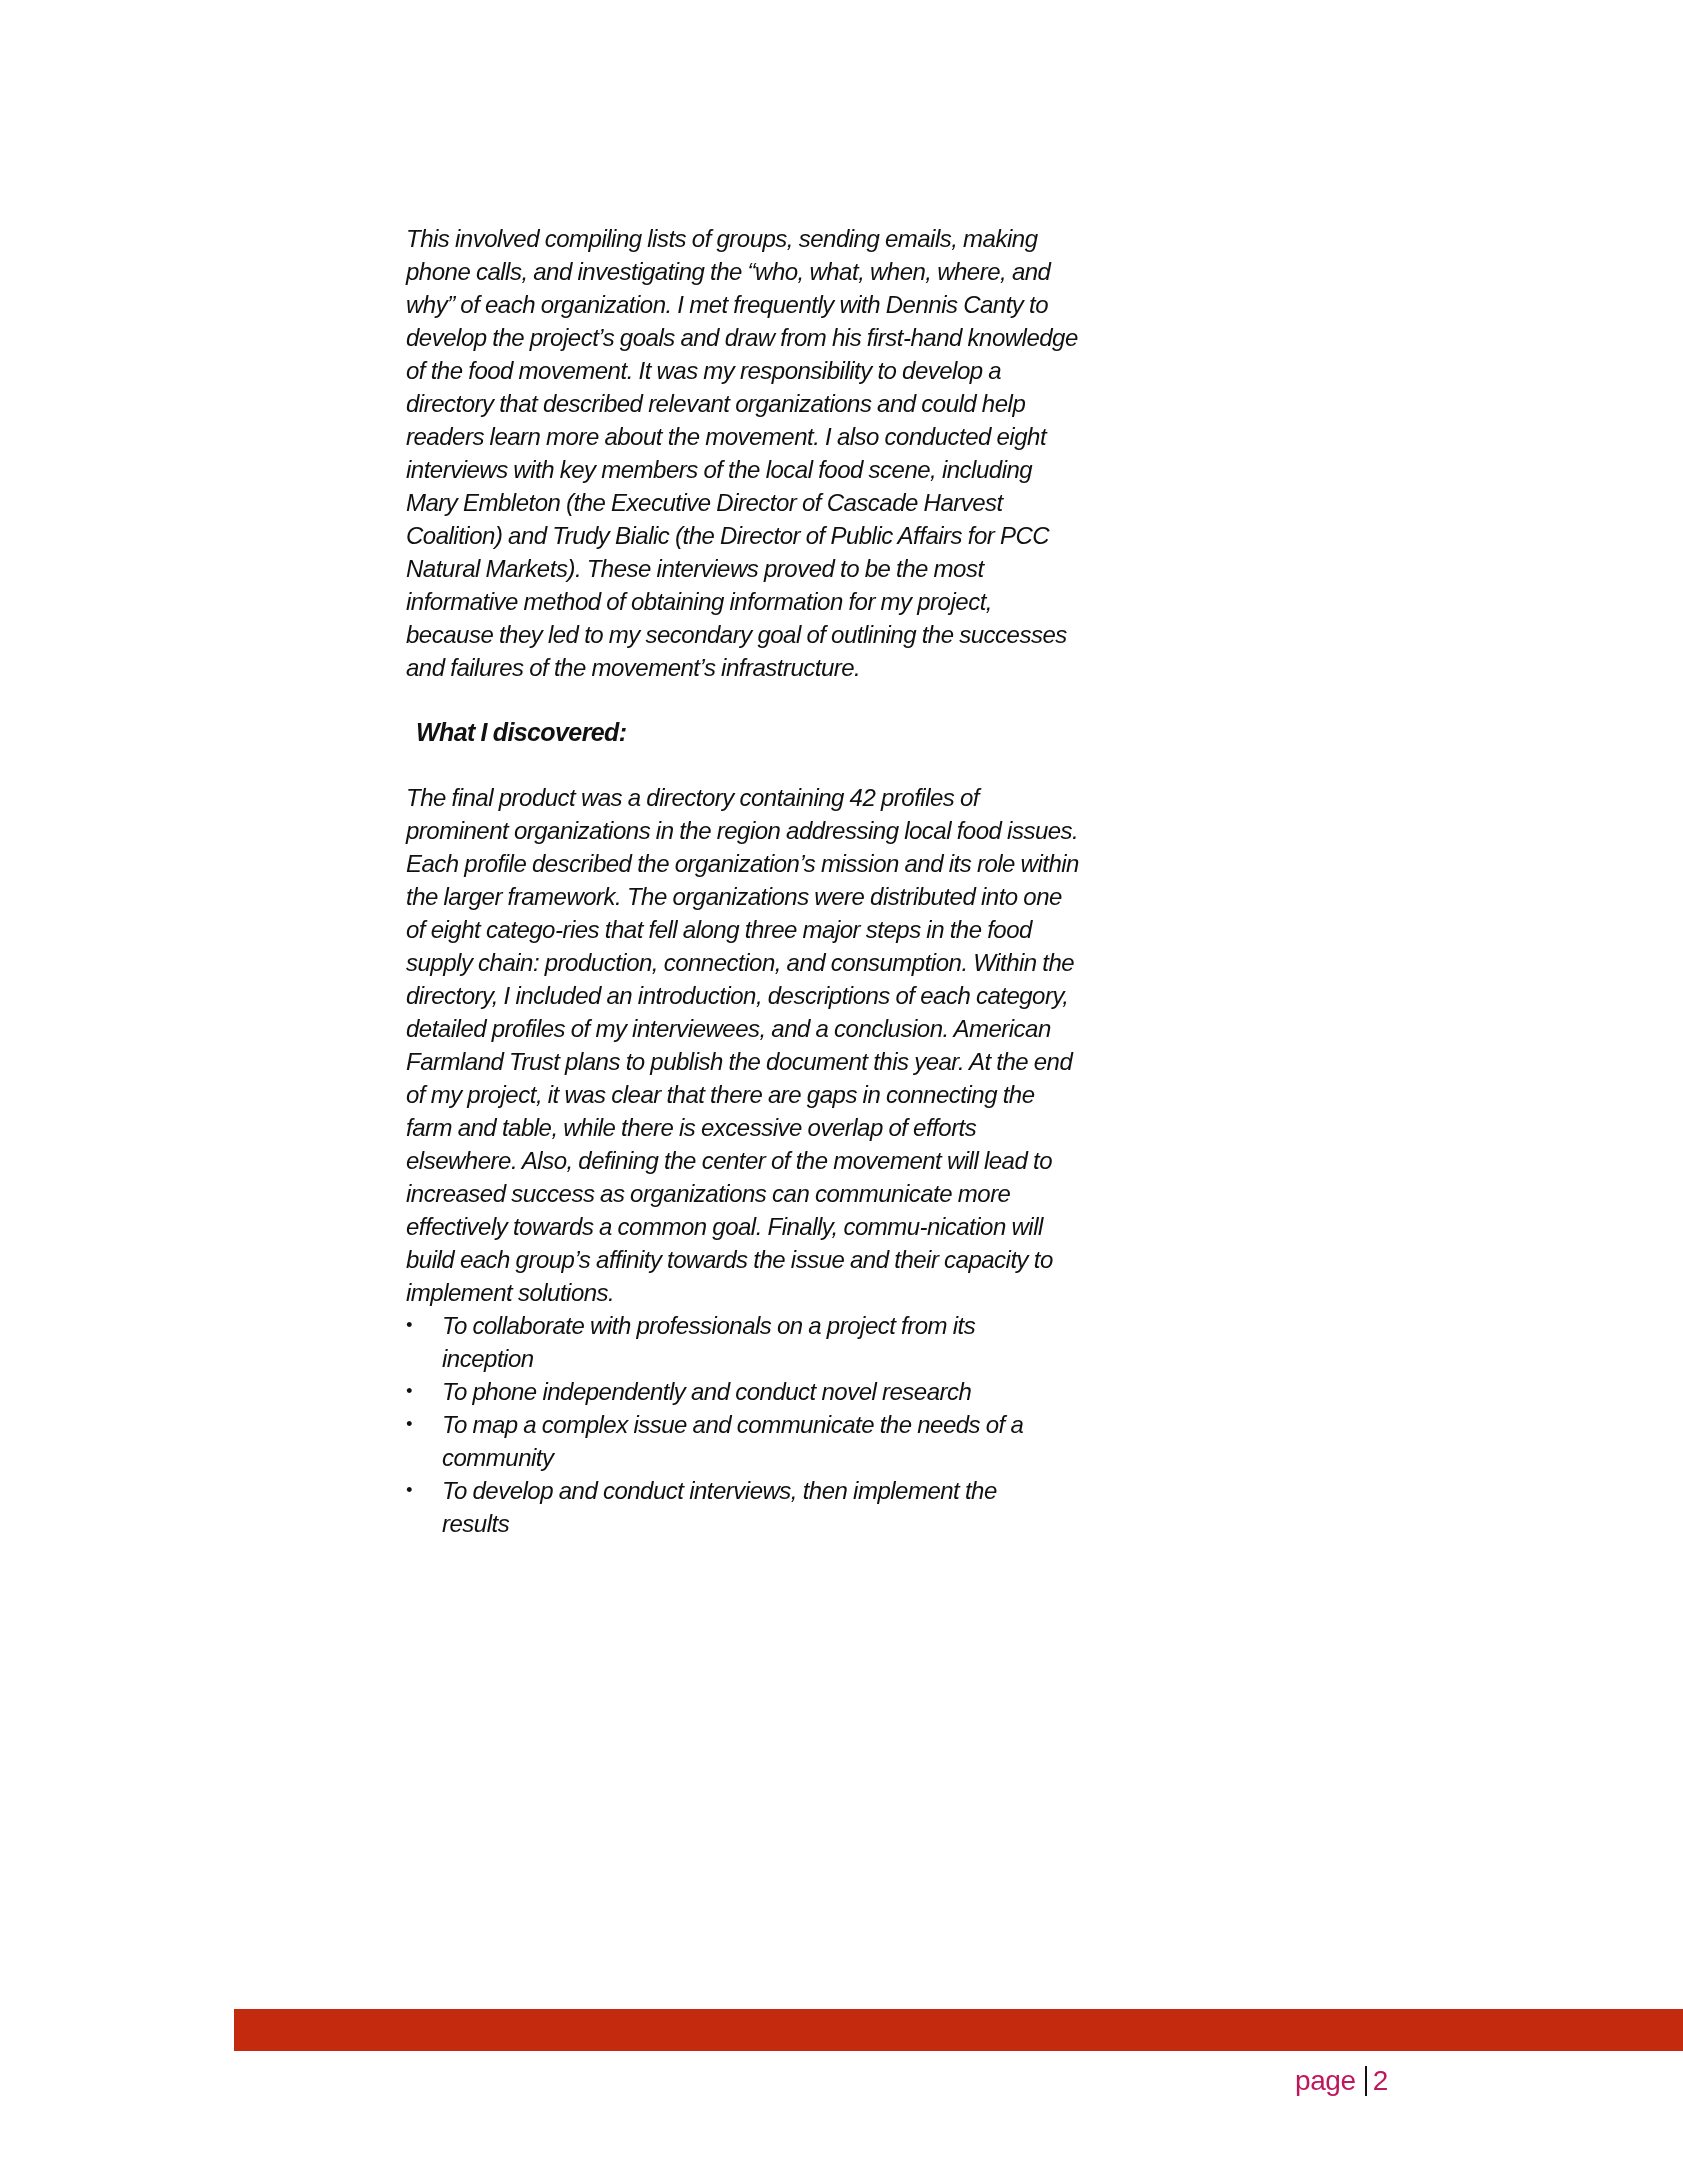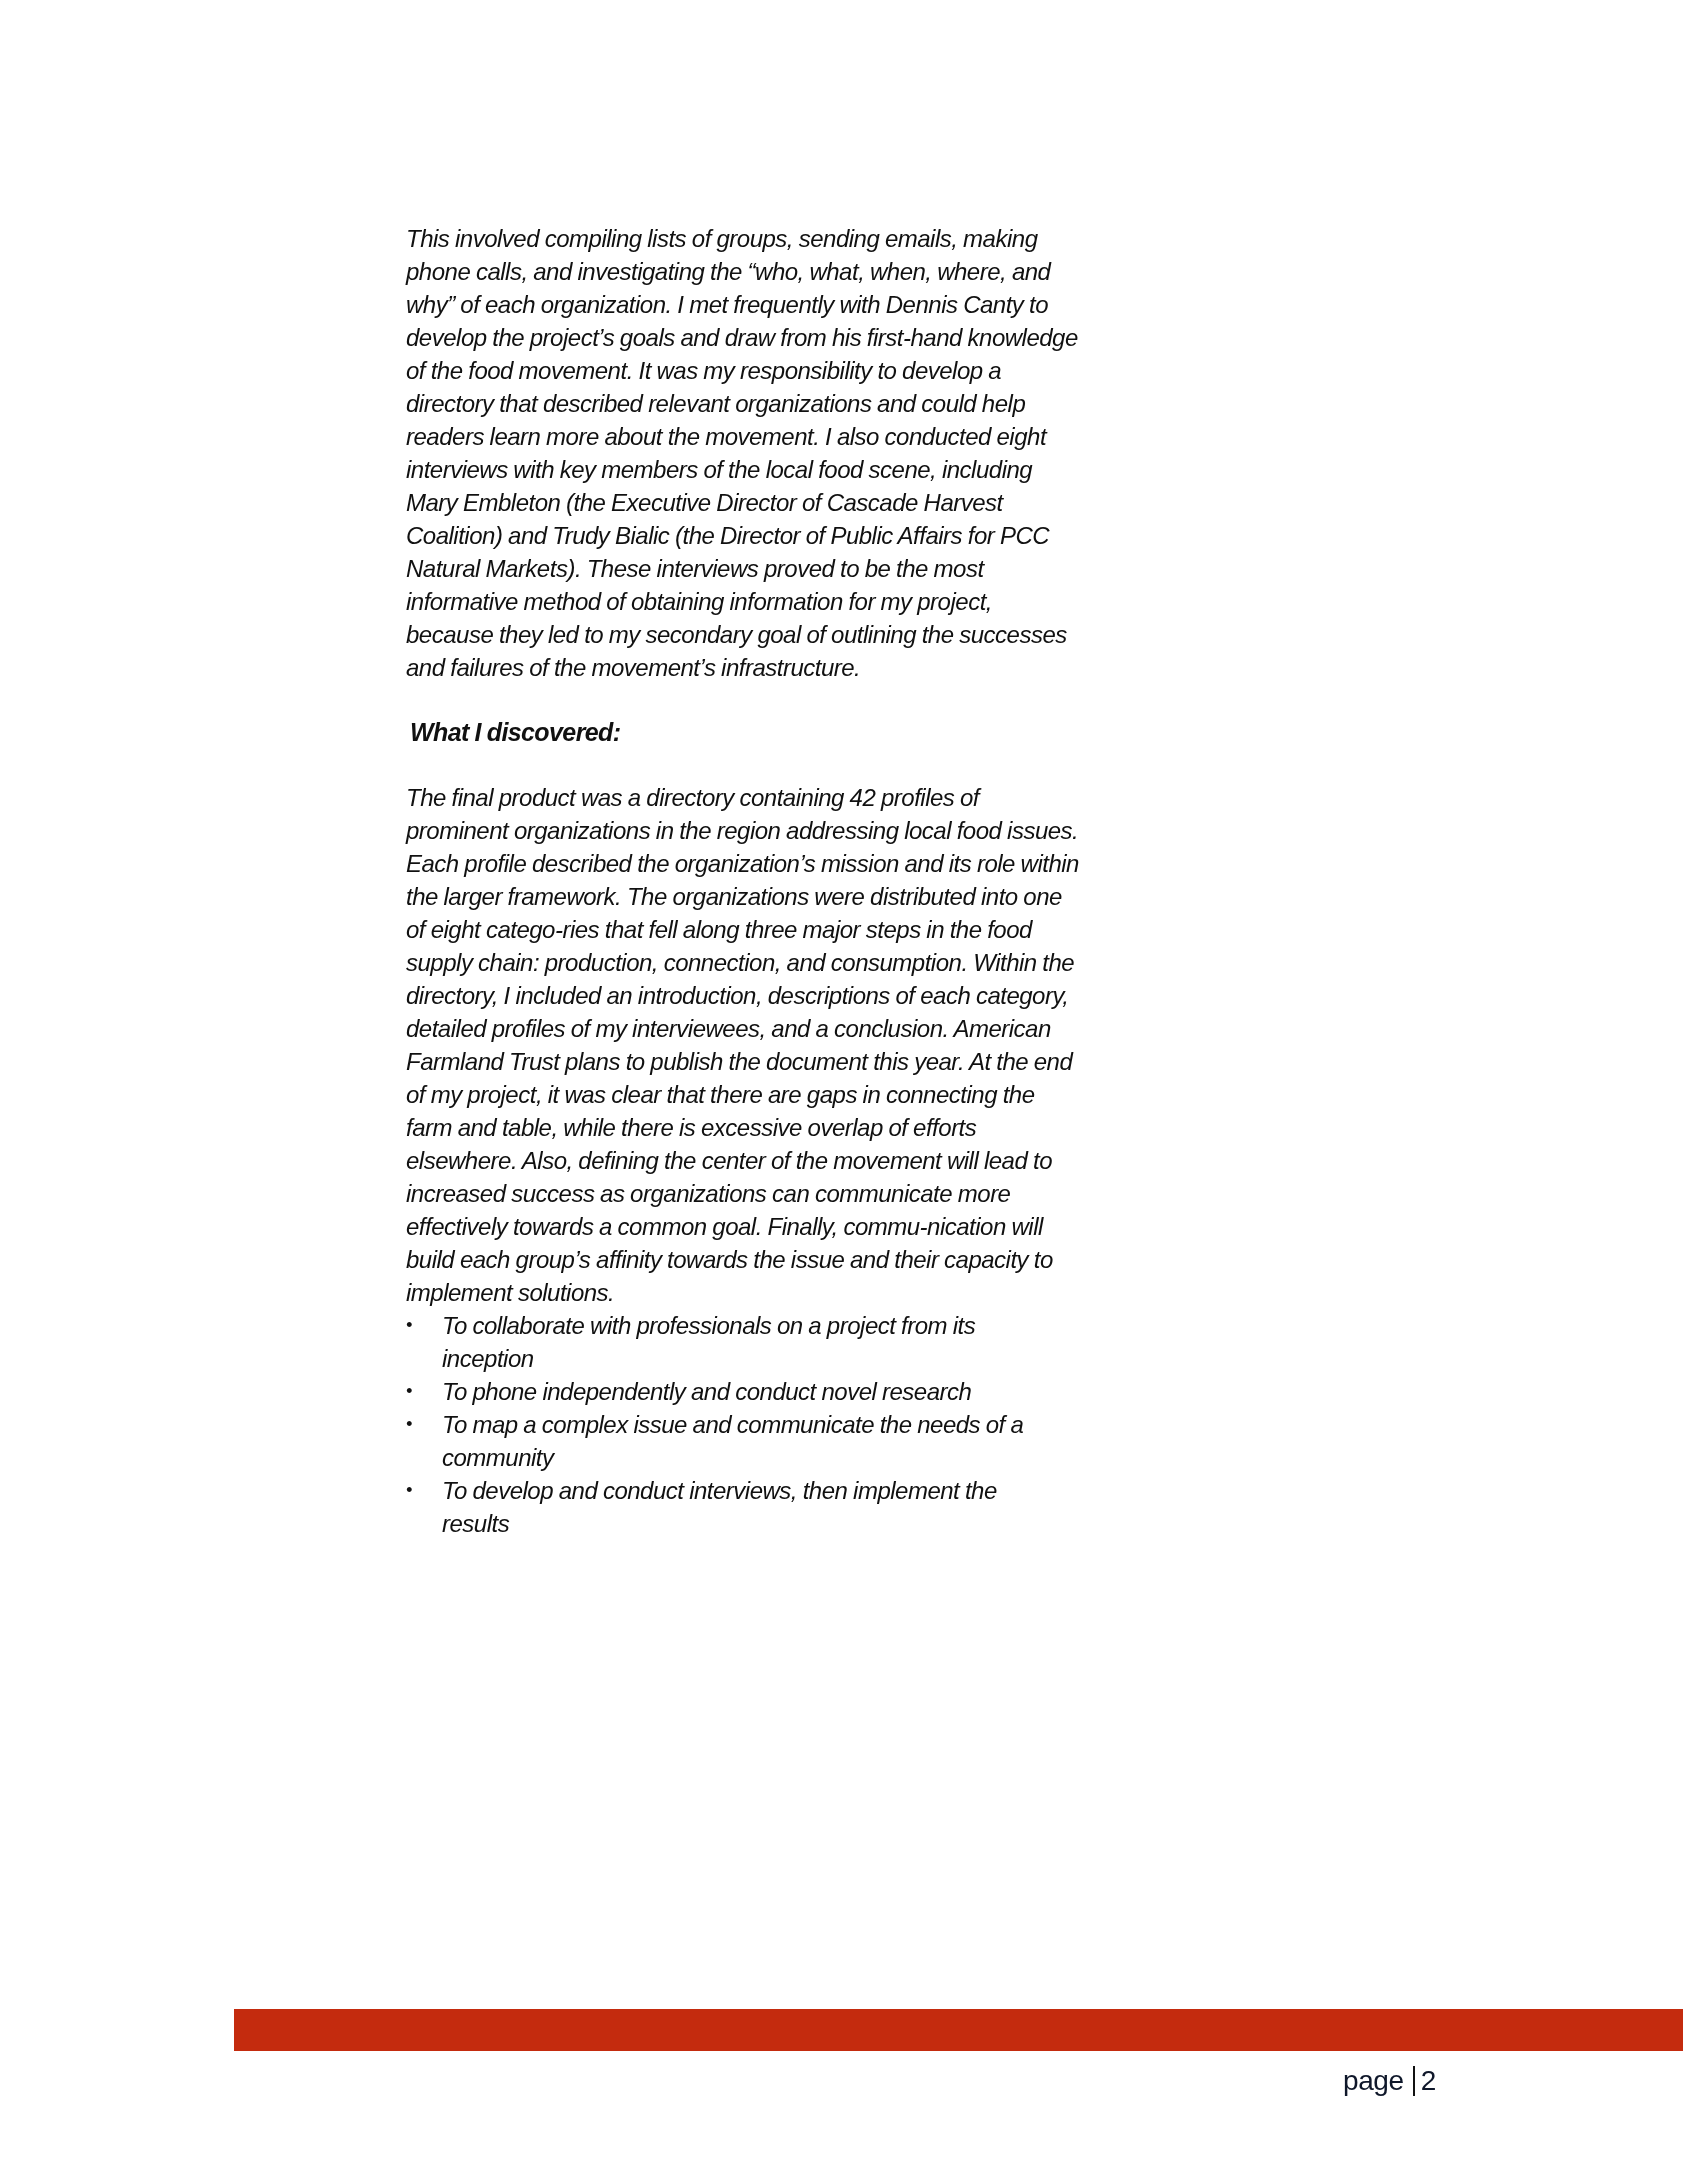--- a/index.html
+++ b/index.html
@@ -23,21 +23,21 @@
       font-size: 24px;
       line-height: 33px;
       letter-spacing: -0.5px;
       word-spacing: -0.5px;
       font-style: italic;
     }
     .para {
       margin: 0;
     }
     .heading {
-      margin: 32px 0 32px 4px;
+      margin: 32px 0 32px 10px;
       font-weight: bold;
       font-size: 25px;
       letter-spacing: -0.6px;
       line-height: 33px;
     }
     ul.bullets {
       list-style: none;
       padding: 0;
       margin: 0;
     }
@@ -61,24 +61,23 @@
       width: 1449px;
       height: 42px;
       background: #c42b0e;
     }
     .page-number {
       position: absolute;
       left: 1295px;
       top: 2065px;
       font-size: 28px;
       letter-spacing: -0.4px;
-      color: #0f172a;
+      color: #be185d;
       display: flex;
       align-items: center;
-      margin-left: 48px;
     }
     .page-number .sep {
       display: inline-block;
       width: 2px;
       height: 30px;
       background: #111111;
       margin: 0 6px 0 9px;
     }
   </style>
 </head>

